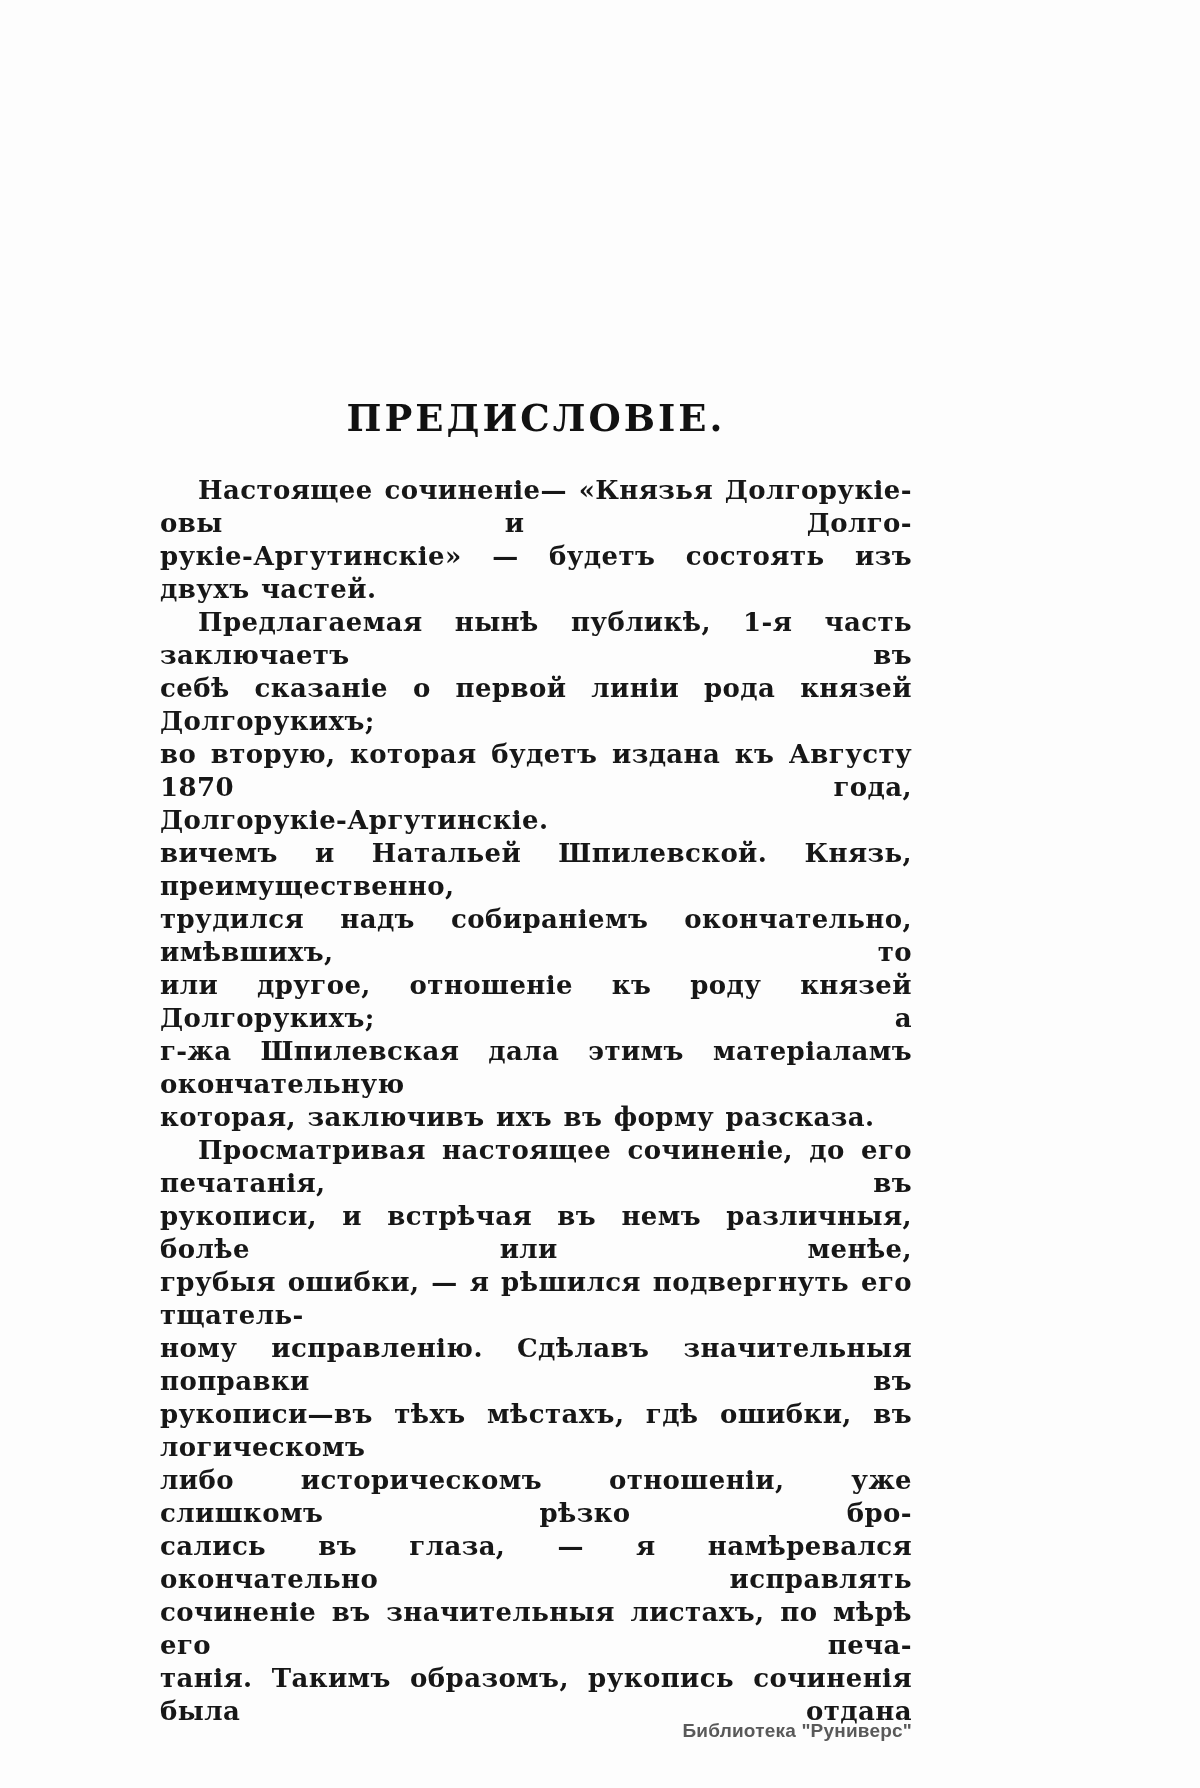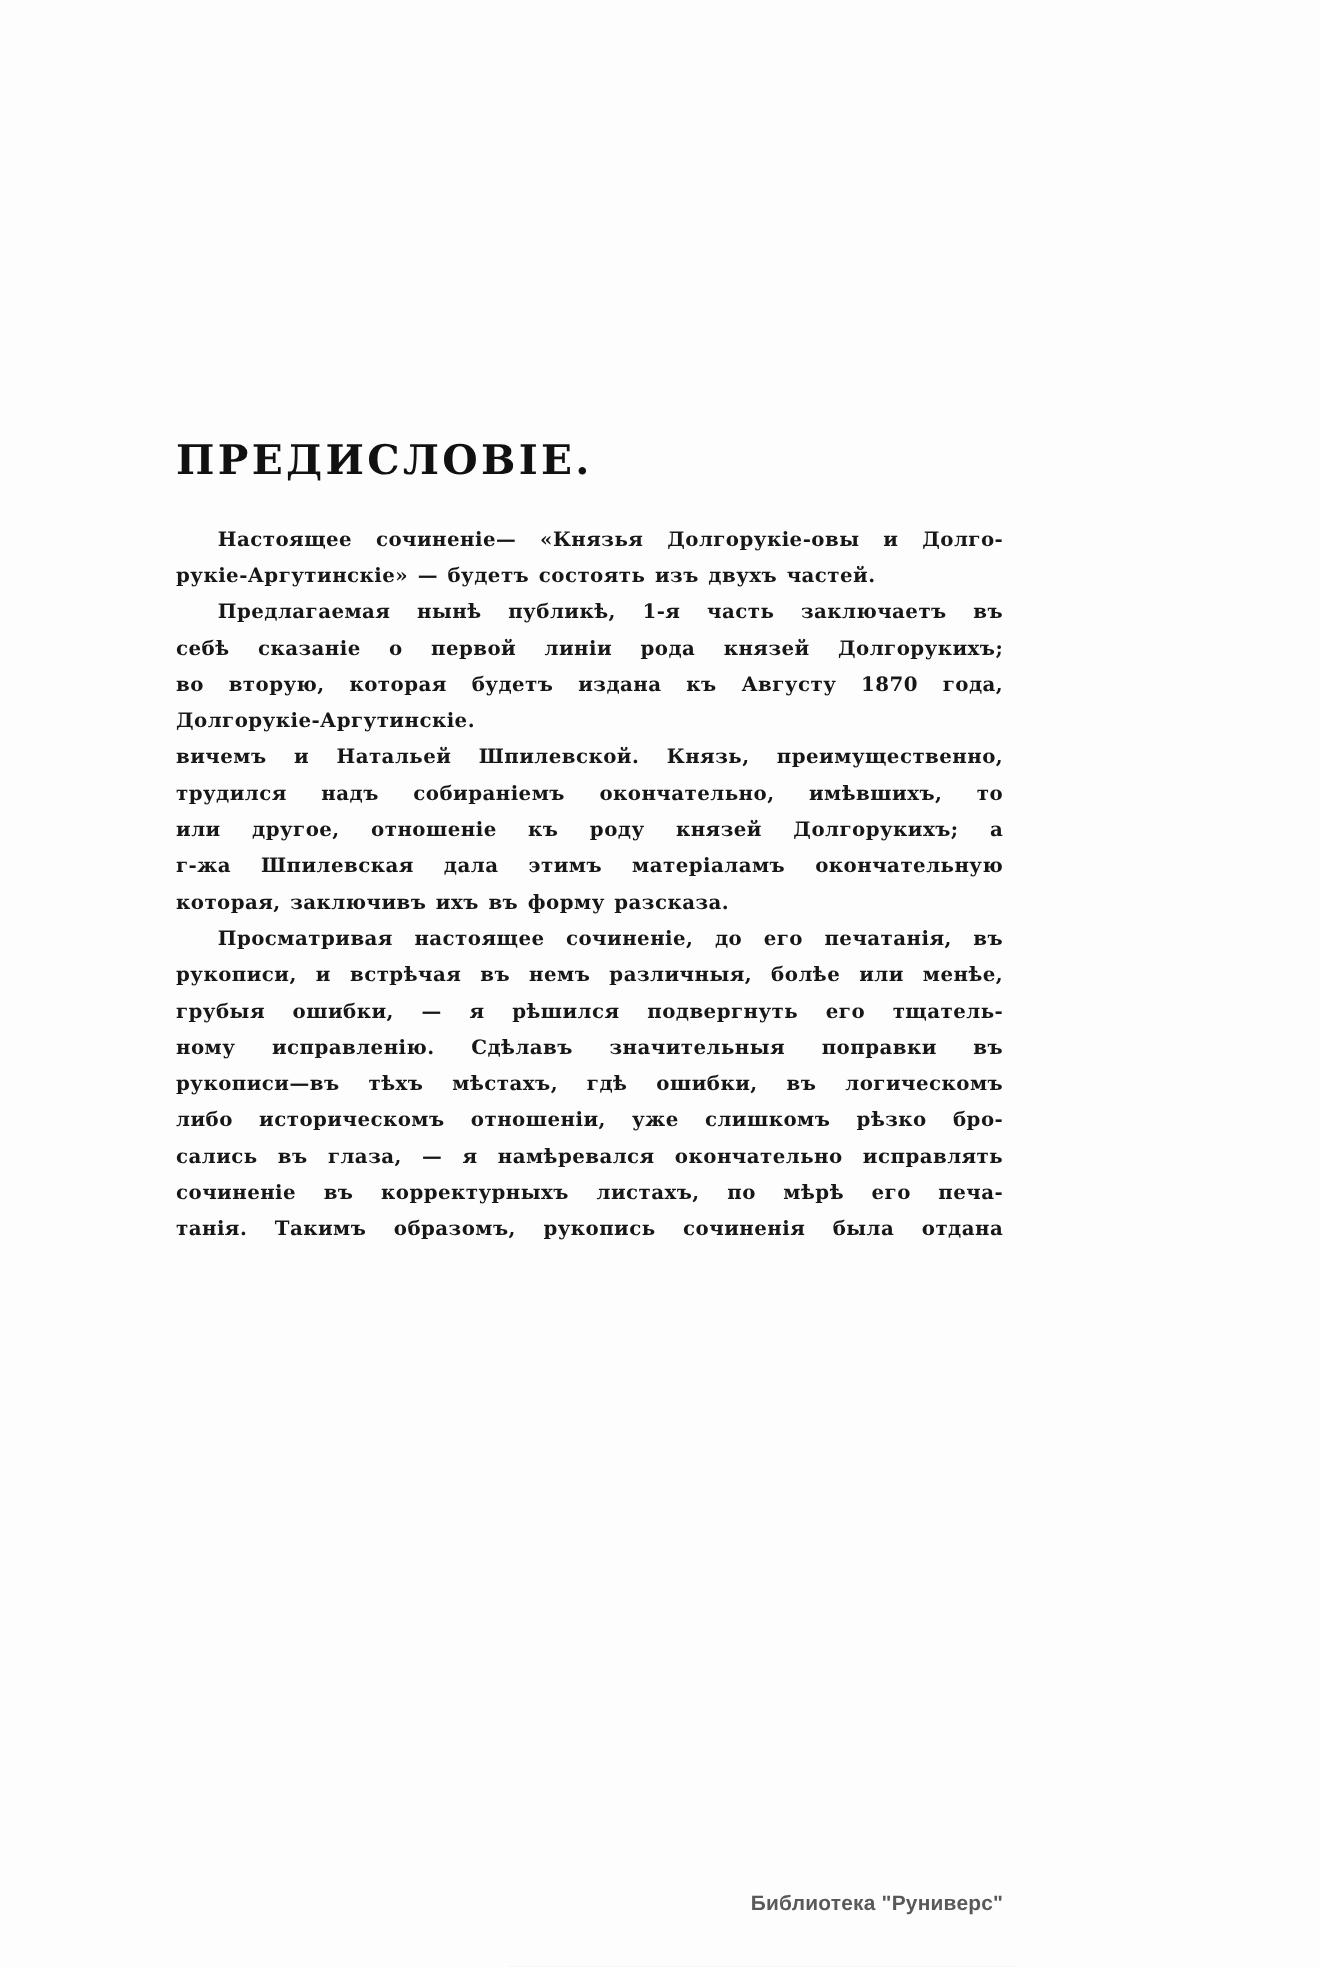--- a/index.html
+++ b/index.html
@@ -17,31 +17,32 @@
     font-family: "DejaVu Serif", serif;
     color: #141414;
   }
   .text-block {
     position: absolute;
     left: 160px;
     top: 396px;
     width: 752px;
   }
   .title {
+    text-align: center;
     font-size: 37px;
     font-weight: 700;
     letter-spacing: 3px;
     margin: 0 0 34px 0;
     color: #111;
   }
   .paragraph {
     margin: 0;
   }
   .line {
-    font-size: 18px;
+    font-size: 26px;
     font-weight: 700;
     line-height: 33px;
     text-align: justify;
     text-align-last: justify;
     letter-spacing: 0.4px;
     word-spacing: 2px;
     color: #171717;
   }
   .line.first {
     text-indent: 38px;
@@ -85,19 +86,19 @@
           <div class="line para-end">которая, заключивъ ихъ въ форму разсказа.</div>
         </div>
         <div class="paragraph">
           <div class="line first">Просматривая настоящее сочиненіе, до его печатанія, въ</div>
           <div class="line">рукописи, и встрѣчая въ немъ различныя, болѣе или менѣе,</div>
           <div class="line">грубыя ошибки, — я рѣшился подвергнуть его тщатель-</div>
           <div class="line">ному исправленію. Сдѣлавъ значительныя поправки въ</div>
           <div class="line">рукописи—въ тѣхъ мѣстахъ, гдѣ ошибки, въ логическомъ</div>
           <div class="line">либо историческомъ отношеніи, уже слишкомъ рѣзко бро-</div>
           <div class="line">сались въ глаза, — я намѣревался окончательно исправлять</div>
-          <div class="line">сочиненіе въ корректурныхъ листахъ, по мѣрѣ его печа-</div>
+          <div class="line">сочиненіе въ значительныя листахъ, по мѣрѣ его печа-</div>
           <div class="line">танія. Такимъ образомъ, рукопись сочиненія была отдана</div>
         </div>
       </div>
   </div>
   <div class="watermark">Библиотека "Руниверс"</div>
 </div>
 
 </body></html>

